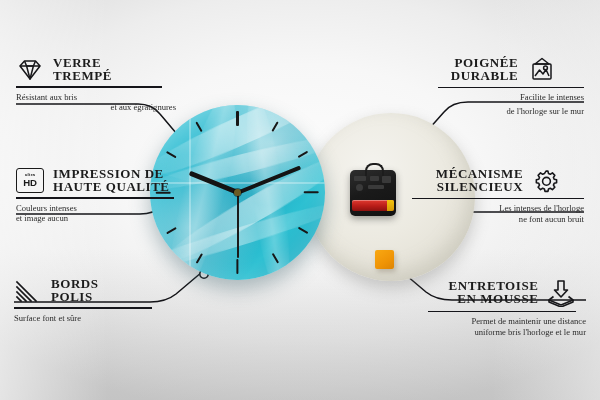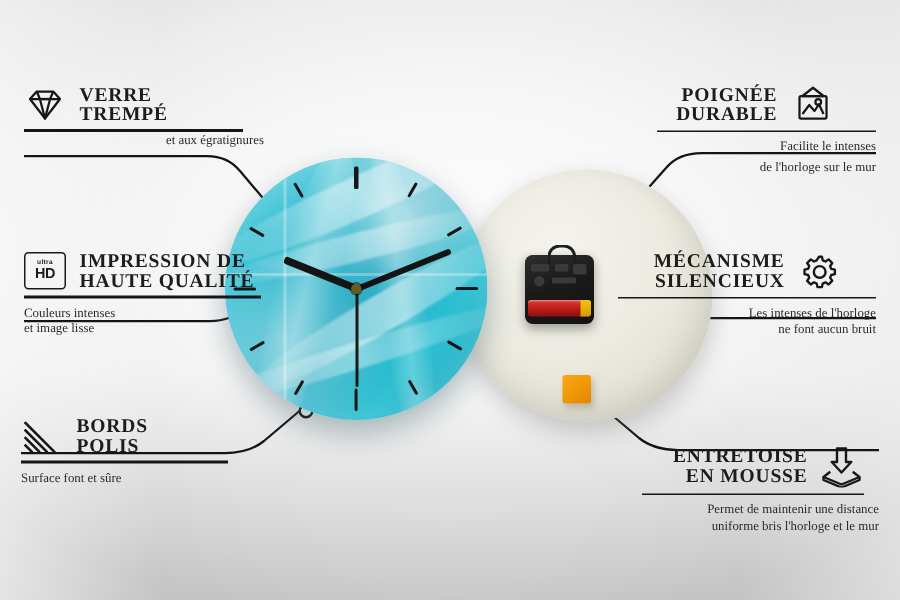--- a/index.html
+++ b/index.html
@@ -184,37 +184,38 @@
           <path d="M8.5,3 L10.6,8 L14,21 L17.4,8 L19.5,3"></path>
           <path d="M10.6,8 L17.4,8"></path>
         </g>
       </svg>
       <div>
         <div class="ttl">VERRE</div>
         <div class="ttl">TREMPÉ</div>
       </div>
     </div>
     <div class="rule" style="width:146px;"></div>
+    <div class="sub">Résistant aux bris</div>
     <div class="sub" style="margin-top:0;text-align:right;">et aux égratignures</div>
   </div>
 
   <div class="feat left" style="left:16px;top:168px;width:172px;">
     <div class="head">
       <div class="hd-box">
         <span class="hd-u">ultra</span>
         <span class="hd-t">HD</span>
       </div>
       <div>
         <div class="ttl">IMPRESSION DE</div>
         <div class="ttl">HAUTE QUALITÉ</div>
       </div>
     </div>
     <div class="rule" style="width:158px;"></div>
     <div class="sub">Couleurs intenses</div>
-    <div class="sub" style="margin-top:0;">et image lisse</div>
+    <div class="sub" style="margin-top:0;">et image aucun</div>
   </div>
 
   <div class="feat left" style="left:14px;top:278px;width:152px;">
     <div class="head">
       <svg class="ico" width="28" height="24" viewBox="0 0 28 24">
         <g stroke="#17171a" stroke-width="1.7" stroke-linecap="square">
           <path d="M3,3 L22,22"></path>
           <path d="M3,8 L17,22"></path>
           <path d="M3,13 L12,22"></path>
           <path d="M3,18 L7,22"></path>
@@ -260,21 +261,21 @@
           <path d="M14,3.4 L16.1,3.4 L16.7,6.0 L18.6,6.8 L20.9,5.3 L23.5,7.9 L22.0,10.2 L22.8,12.1 L25.4,12.7 L25.4,15.9 L22.8,16.5 L22.0,18.4 L23.5,20.7 L20.9,23.3 L18.6,21.8 L16.7,22.6 L16.1,25.2 L12.9,25.2 L12.3,22.6 L10.4,21.8 L8.1,23.3 L5.5,20.7 L7.0,18.4 L6.2,16.5 L3.6,15.9 L3.6,12.7 L6.2,12.1 L7.0,10.2 L5.5,7.9 L8.1,5.3 L10.4,6.8 L12.3,6.0 Z"></path>
           <circle cx="14.5" cy="14.3" r="4.2"></circle>
         </g>
       </svg>
     </div>
     <div class="rule" style="width:172px;"></div>
     <div class="sub">Les intenses de l'horloge</div>
     <div class="sub" style="margin-top:0;">ne font aucun bruit</div>
   </div>
 
-  <div class="feat right" style="left:438px;top:297px;width:148px;">
+  <div class="feat right" style="left:438px;top:279px;width:148px;">
     <div class="head">
       <div>
         <div class="ttl">ENTRETOISE</div>
         <div class="ttl">EN MOUSSE</div>
       </div>
       <svg class="ico" width="28" height="28" viewBox="0 0 28 28">
         <g fill="none" stroke="#17171a" stroke-width="1.6" stroke-linejoin="round">
           <path d="M11,2 L17,2 L17,11 L20.5,11 L14,18 L7.5,11 L11,11 Z"></path>
           <path d="M6.5,17.5 L2,21 L14,26 L26,21 L21.5,17.5"></path>
           <path d="M2,21 L2,23 L14,28 L26,23 L26,21"></path>

